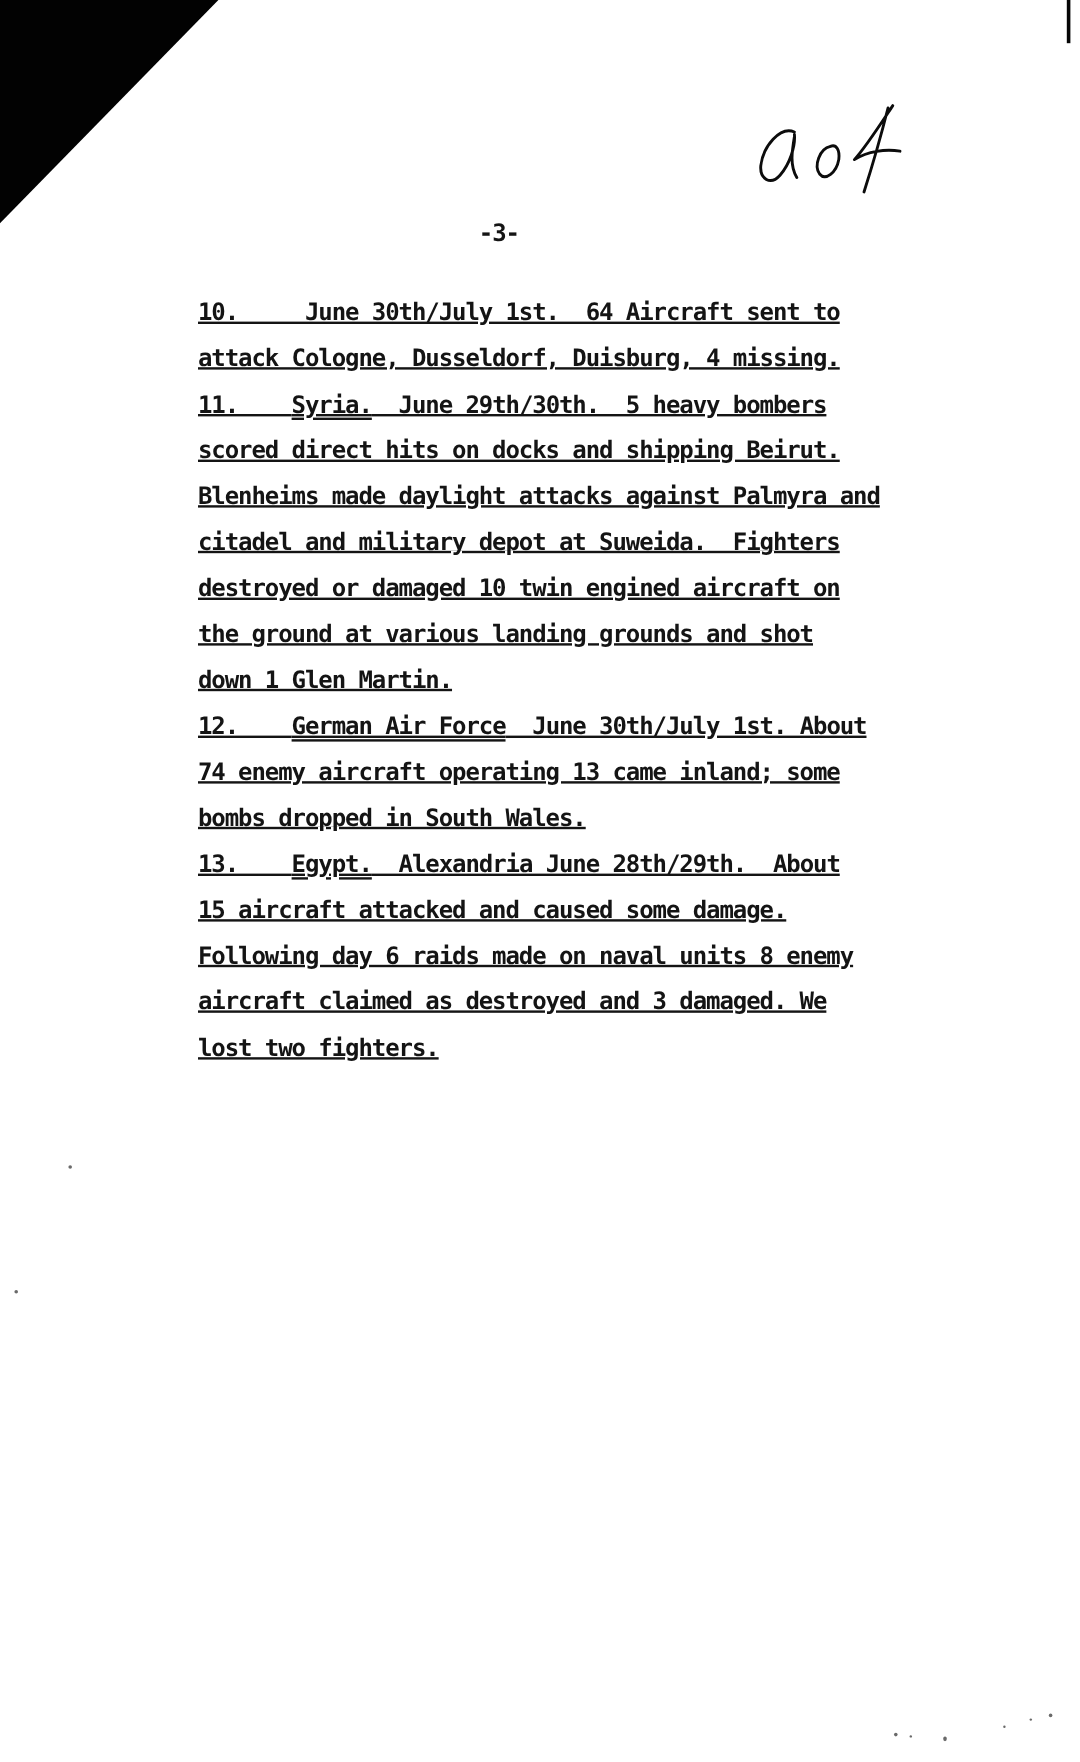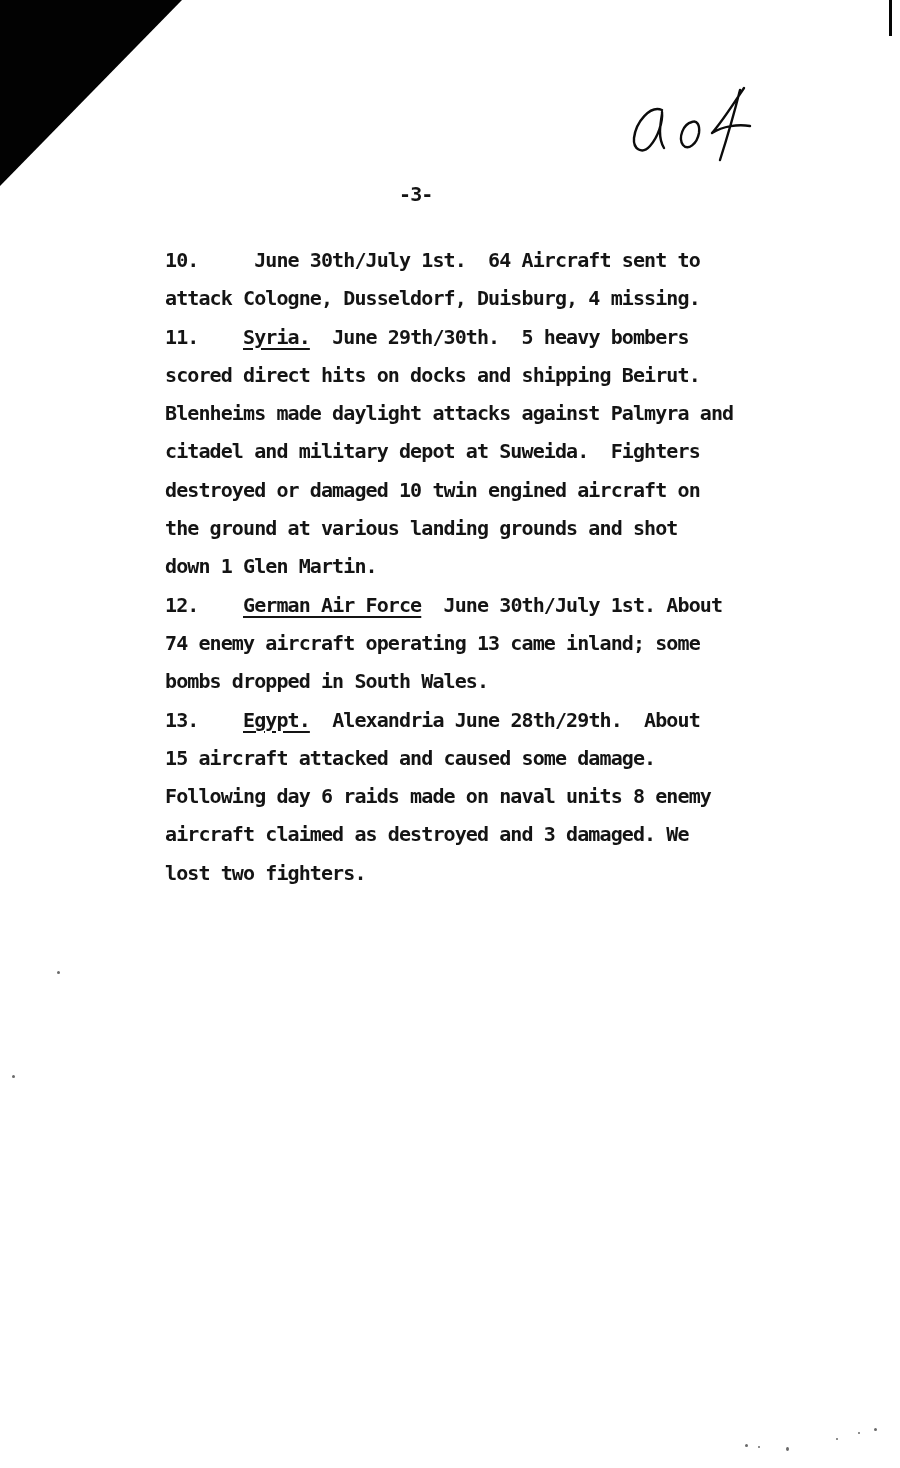--- a/index.html
+++ b/index.html
@@ -51,20 +51,21 @@
     letter-spacing: -0.9px;
   }
   .doc {
     position: absolute;
     left: 165px; top: 241px;
     font-size: 20px;
     font-weight: 700;
     letter-spacing: -0.9px;
     line-height: 38.3px;
     white-space: pre;
+    text-decoration: underline;
   }
   .doc .line { height: 38.3px; }
   .u {
     text-decoration: underline;
     text-decoration-thickness: 2.2px;
     text-underline-offset: 4px;
     margin-top: 21px;
   }
   .speck {
     position: absolute;

